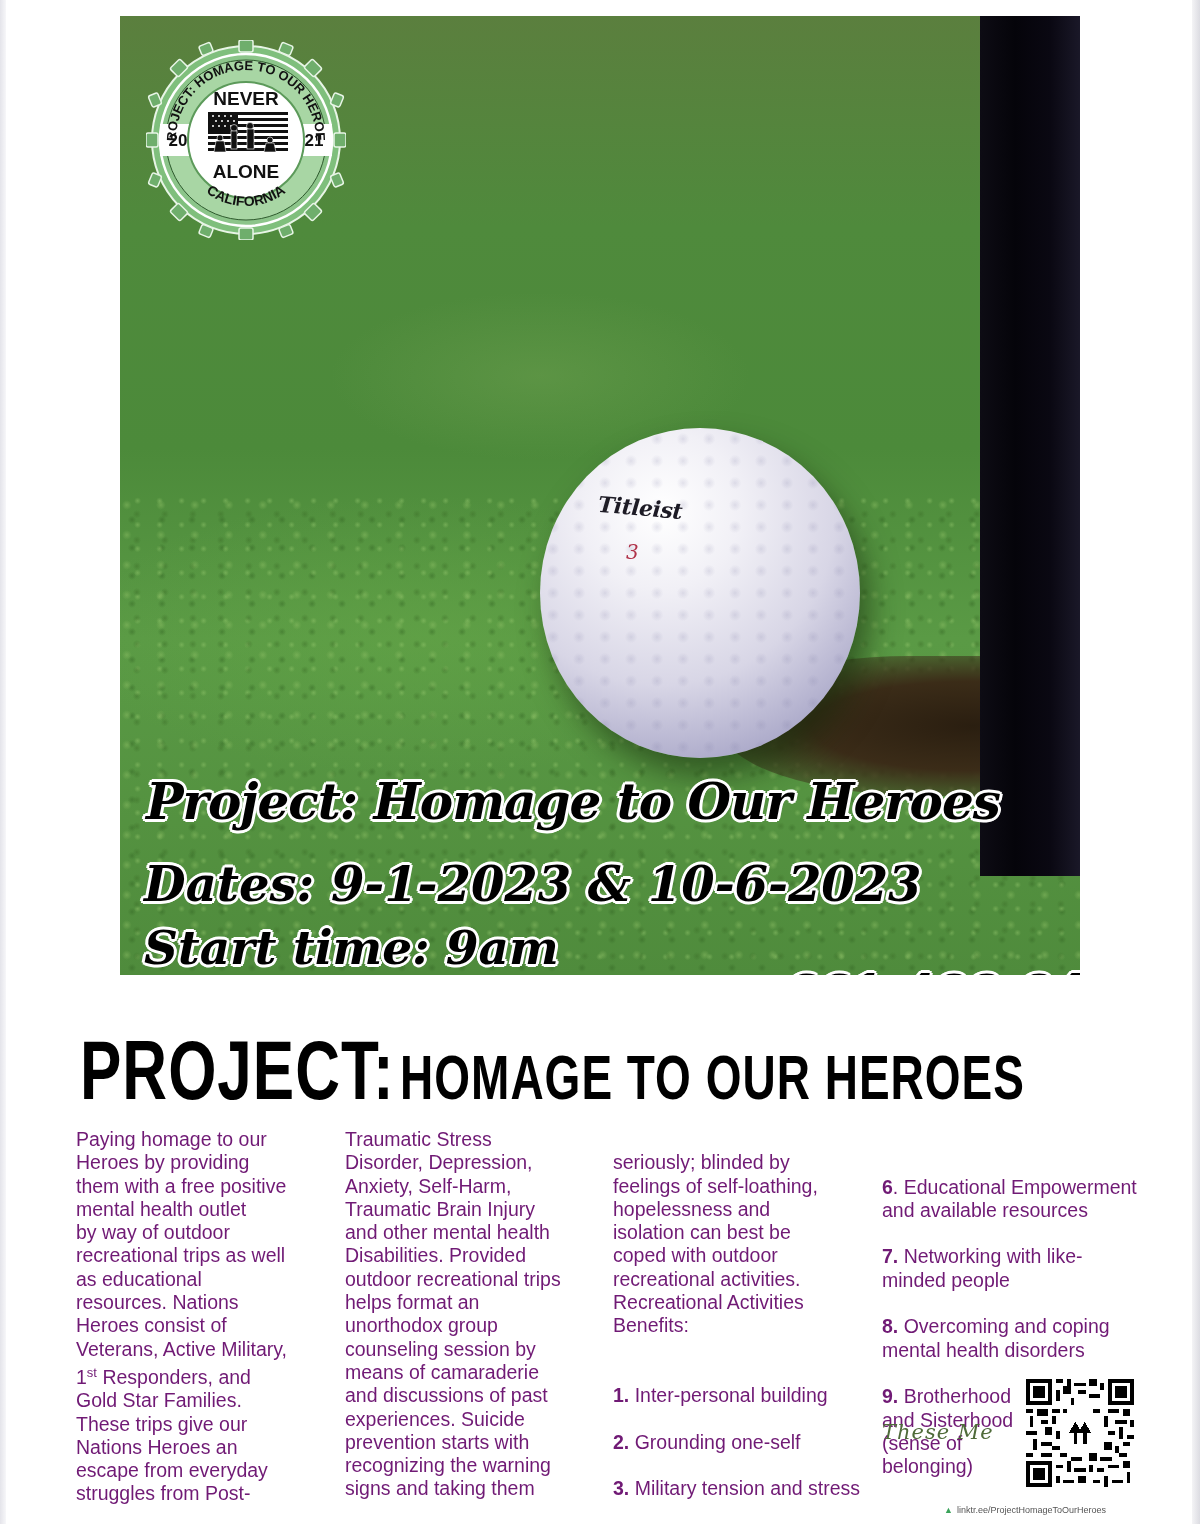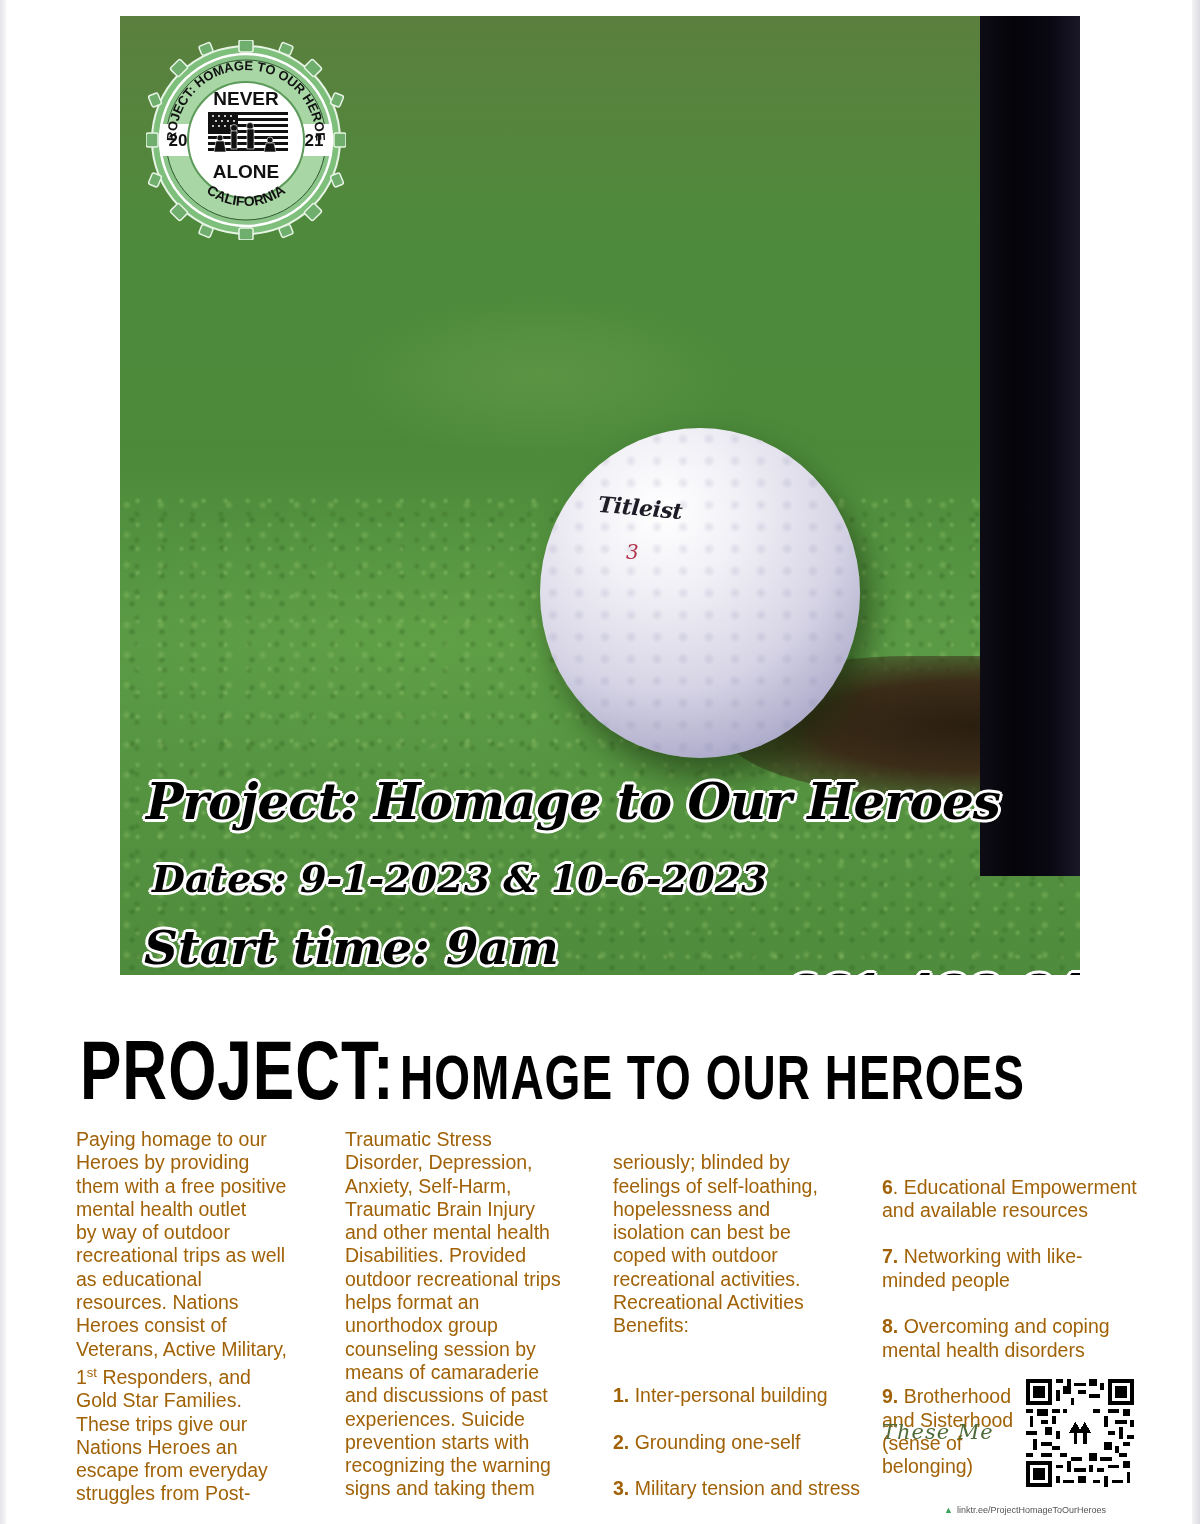--- a/index.html
+++ b/index.html
@@ -42,32 +42,32 @@
   .ball-number { position: absolute; left: 86px; top: 112px; font-family: "DejaVu Serif", serif; font-style: italic; font-size: 20px; color: #b0334a; }
 
   
   .logo { position: absolute; left: 26px; top: 24px; width: 200px; height: 200px; }
 
   
   .ov { position: absolute; font-family: "DejaVu Serif", serif; font-style: italic; font-weight: bold; color: #000;
     text-shadow: 2px 0 0 #fff, -2px 0 0 #fff, 0 2px 0 #fff, 0 -2px 0 #fff, 2px 2px 0 #fff, -2px -2px 0 #fff, 2px -2px 0 #fff, -2px 2px 0 #fff,
                  3px 0 0 #fff, -3px 0 0 #fff, 0 3px 0 #fff, 0 -3px 0 #fff; white-space: nowrap; }
   .ov-title { left: 26px; top: 756px; font-size: 50px; letter-spacing: -1px; }
-  .ov-dates { left: 32px; top: 840px; font-size: 38px; }
+  .ov-dates { left: 24px; top: 840px; font-size: 48px; }
   .ov-start { left: 24px; top: 904px; font-size: 47px; }
   .ov-phone { left: 664px; top: 948px; font-size: 47px; }
 
   
   .headline { position: absolute; left: 80px; top: 1022px; font-family: "Liberation Sans", sans-serif; font-weight: bold; color: #000; white-space: nowrap;
     transform: scaleY(1.35); transform-origin: left top; letter-spacing: 1px; }
   .headline .h1 { font-size: 62px; }
   .headline .h2 { font-size: 46px; }
 
   
-  .col { position: absolute; top: 1128px; font-size: 19.5px; line-height: 23.3px; color: #a16207; white-space: pre-line; }
+  .col { position: absolute; top: 1128px; font-size: 19.5px; line-height: 23.3px; color: #701a75; white-space: pre-line; }
   .col1 { left: 76px; width: 250px; }
   .col2 { left: 345px; width: 250px; }
   .col3 { left: 613px; width: 255px; }
   .col4 { left: 882px; width: 260px; top: 1129px; }
   .list { list-style: none; }
   .list li { white-space: normal; }
   .list .num { font-weight: bold; }
   sup { font-size: 13px; vertical-align: 7px; }
 
   .scan-me { position: absolute; left: 882px; top: 1420px; font-family: "DejaVu Serif", serif; font-style: italic; font-size: 21px; color: #4f6b3a; letter-spacing: 1px; }

